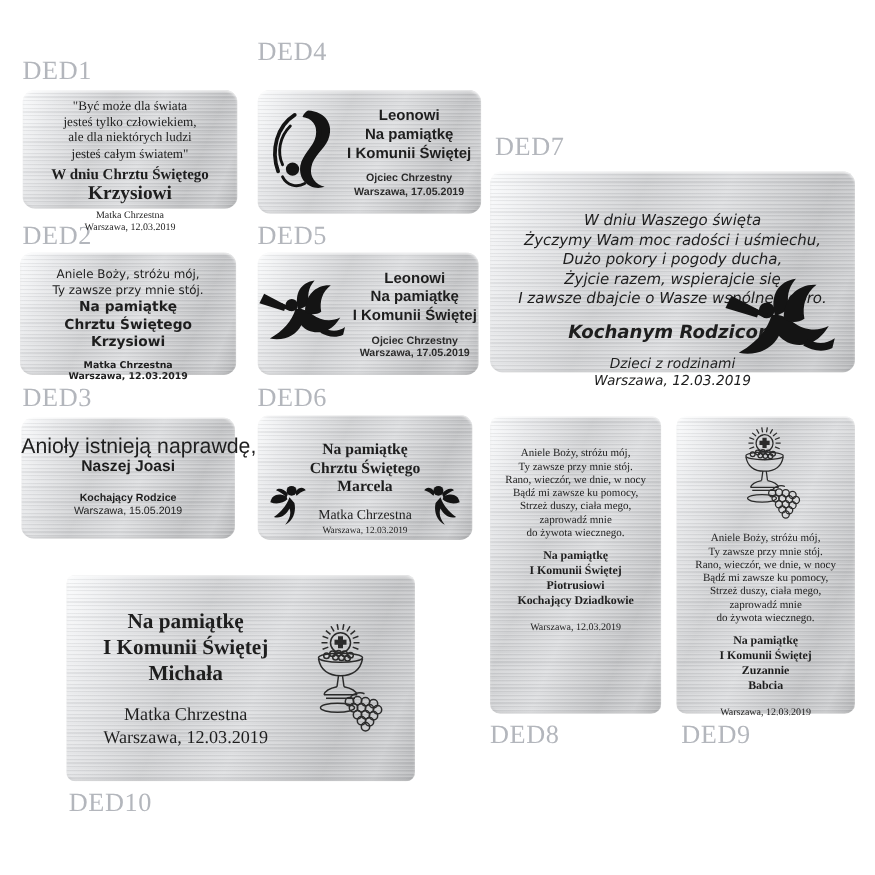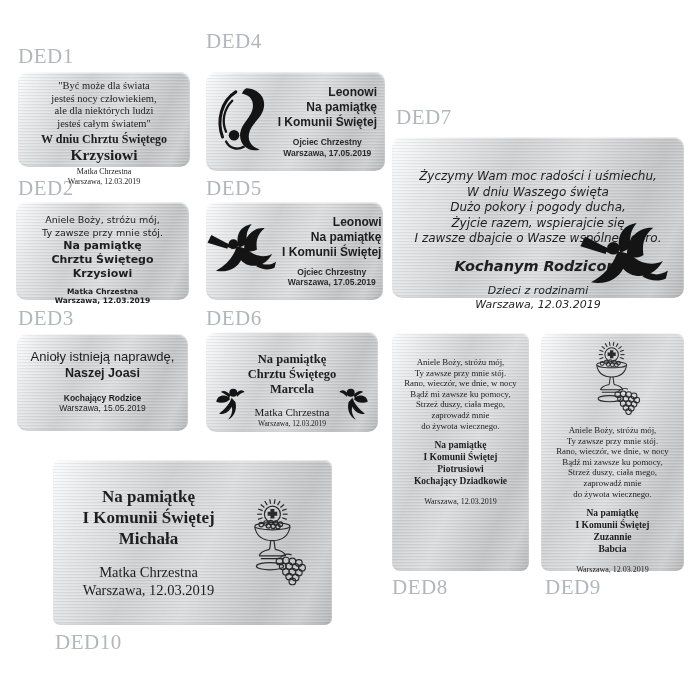--- a/index.html
+++ b/index.html
@@ -23,32 +23,32 @@
   
   #ded2{left:16px;top:202px;width:173px;height:98px;padding-top:12px;box-sizing:border-box;
         font-family:"DejaVu Sans",sans-serif;}
   .ded2-q{font-size:9.5px;line-height:12.5px;}
   .ded2-b{font-size:11px;font-weight:bold;line-height:14px;}
   .ded2-s{font-size:7.5px;line-height:9px;font-weight:bold;}
   .mt6{margin-top:6px;}
   
   #ded3{left:17px;top:334px;width:171px;height:97px;padding-top:16px;box-sizing:border-box;
         font-family:"Liberation Sans",sans-serif;}
-  .ded3-q{font-size:13px;line-height:14.5px;}
+  .ded3-q{font-size:17px;line-height:14.5px;}
   .ded3-n{font-size:12.5px;font-weight:bold;line-height:16px;}
   .ded3-s{font-size:8.5px;line-height:10.5px;}
   .ded3-sb{font-weight:bold;}
   .mt12{margin-top:12px;}
   
   #ded4{left:206px;top:72px;width:179px;height:99px;}
   #ded5{left:206px;top:202px;width:177px;height:98px;}
   .icon-card{display:flex;align-items:center;box-sizing:border-box;font-family:"Liberation Sans",sans-serif;}
   .icon-card .icon-box{width:43%;display:flex;justify-content:center;align-items:center;}
   .icon-card .txt-box{width:57%;text-align:center;padding-right:8px;}
-  .ded45-b{font-size:12px;font-weight:bold;line-height:15px;text-align:right;}
+  .ded45-b{font-size:12px;font-weight:bold;line-height:15px;}
   .ded45-s{font-size:8.5px;line-height:10.5px;font-weight:bold;color:#2b2b2b;}
   .mt7{margin-top:7px;}
   
   #ded6{left:206px;top:332px;width:172px;height:100px;padding-top:20px;box-sizing:border-box;}
   .ded6-b{font-size:12.5px;font-weight:bold;line-height:15px;}
   .ded6-m{font-size:11px;line-height:14px;margin-top:8px;}
   .ded6-s{font-size:7.5px;line-height:9px;}
   .cherub{position:absolute;width:34px;height:40px;top:52px;}
   .cherub.left{left:8px;}
   .cherub.right{right:8px;transform:scaleX(-1);}
@@ -91,21 +91,21 @@
   <div class="ded-label" style="left:18px;top:176px;">DED2</div>
   <div class="ded-label" style="left:206px;top:176px;">DED5</div>
   <div class="ded-label" style="left:18px;top:306px;">DED3</div>
   <div class="ded-label" style="left:206px;top:306px;">DED6</div>
   <div class="ded-label" style="left:392px;top:575px;">DED8</div>
   <div class="ded-label" style="left:545px;top:575px;">DED9</div>
   <div class="ded-label" style="left:55px;top:630px;">DED10</div>
 
   <div class="plate" id="ded1">
     <div class="l ded1-q">"Być może dla świata</div>
-    <div class="l ded1-q">jesteś nocy człowiekiem,</div>
+    <div class="l ded1-q">jesteś tylko człowiekiem,</div>
     <div class="l ded1-q">ale dla niektórych ludzi</div>
     <div class="l ded1-q">jesteś całym światem"</div>
     <div class="l ded1-b">W dniu Chrztu Świętego</div>
     <div class="l ded1-n">Krzysiowi</div>
     <div class="l ded1-s mt4">Matka Chrzestna</div>
     <div class="l ded1-s">Warszawa, 12.03.2019</div>
   </div>
 
   <div class="plate" id="ded2">
     <div class="l ded2-q">Aniele Boży, stróżu mój,</div>
@@ -187,22 +187,22 @@
         <circle cx="34" cy="12" r="7"></circle>
         <path d="M29,16 C23,9 16,7 12,11 C17,13 23,17 27,21 Z"></path>
         <path d="M39,14 C44,6 51,6 54,11 C49,12 44,16 41,19 Z"></path>
         <path d="M27,20 C15,14 6,18 4,28 C13,32 23,29 28,24 Z"></path>
         <path d="M31,21 C28,31 20,41 9,49 C19,52 27,45 31,37 C34,44 31,52 25,60 C35,55 41,43 38,29 Z"></path>
       </g>
     </svg>
   </div>
 
   <div class="plate" id="ded7">
+    <div class="l ded7-q">W dniu Waszego święta</div>
     <div class="l ded7-q">Życzymy Wam moc radości i uśmiechu,</div>
-    <div class="l ded7-q">W dniu Waszego święta</div>
     <div class="l ded7-q">Dużo pokory i pogody ducha,</div>
     <div class="l ded7-q">Żyjcie razem, wspierajcie się</div>
     <div class="l ded7-q">I zawsze dbajcie o Wasze wspólne dobro.</div>
     <div class="l ded7-b">Kochanym Rodzicom</div>
     <div class="l ded7-s mt10">Dzieci z rodzinami</div>
     <div class="l ded7-s">Warszawa, 12.03.2019</div>
     <svg class="ded7-angel" viewBox="0 0 100 72">
       <g fill="#141414">
         <polygon points="30,27 7,15 2,25 28,33"></polygon>
         <circle cx="36" cy="27" r="6.5"></circle>

